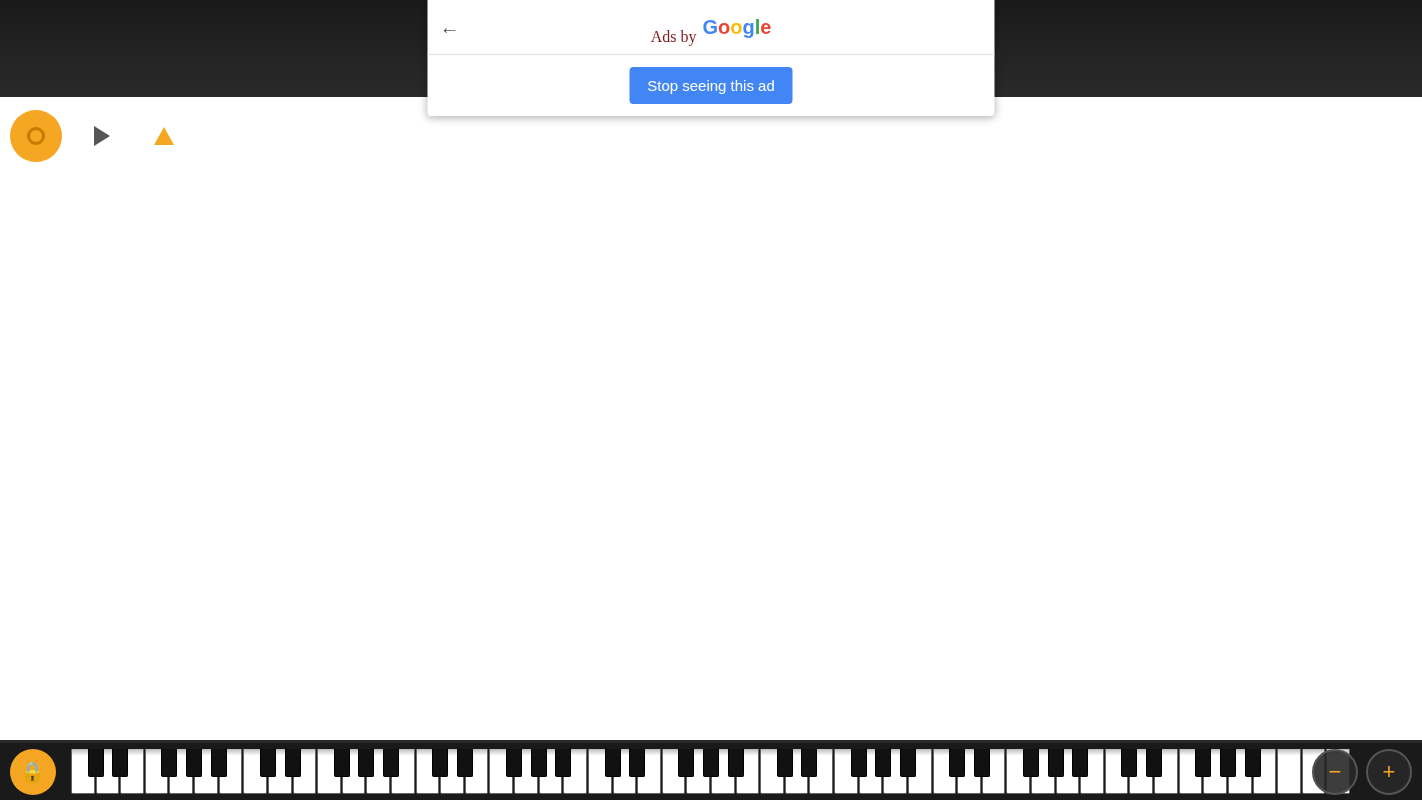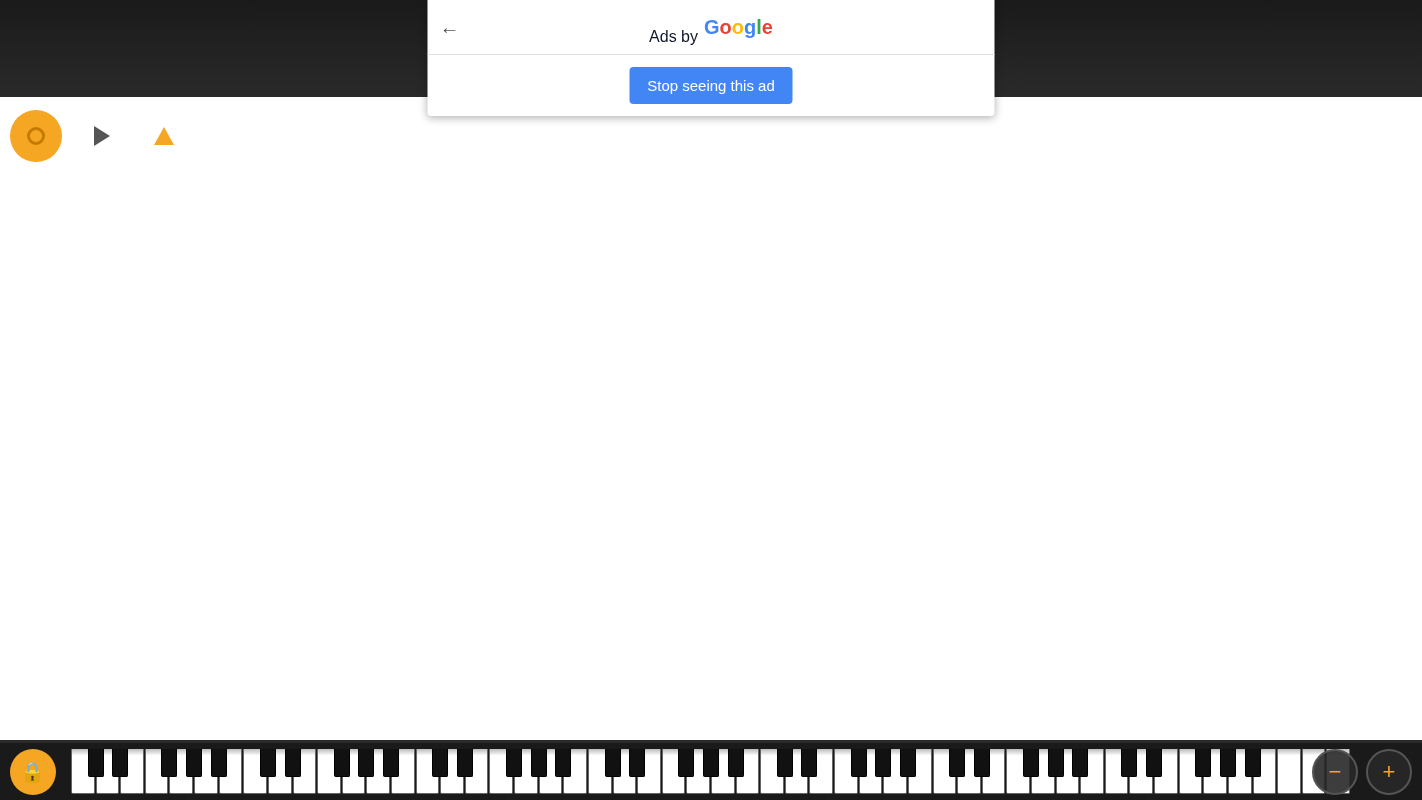--- a/index.html
+++ b/index.html
@@ -164,22 +164,22 @@
     .ad-back-arrow {
       position: absolute;
       left: 12px;
       font-size: 20px;
       color: #555;
       cursor: pointer;
     }
 
     .ad-by-google {
       font-size: 16px;
-      color: #0f172a;
-      font-family: Liberation Sans, sans-serif;
+      color: #7f1d1d;
+      font-family: Liberation Serif, serif;
       margin-top: 20px;
     }
     .g-blue { color: #4285F4; }
     .g-red { color: #EA4335; }
     .g-yellow { color: #FBBC05; }
     .g-green { color: #34A853; }
 
     .ad-buttons {
       display: flex;
       gap: 10px;

